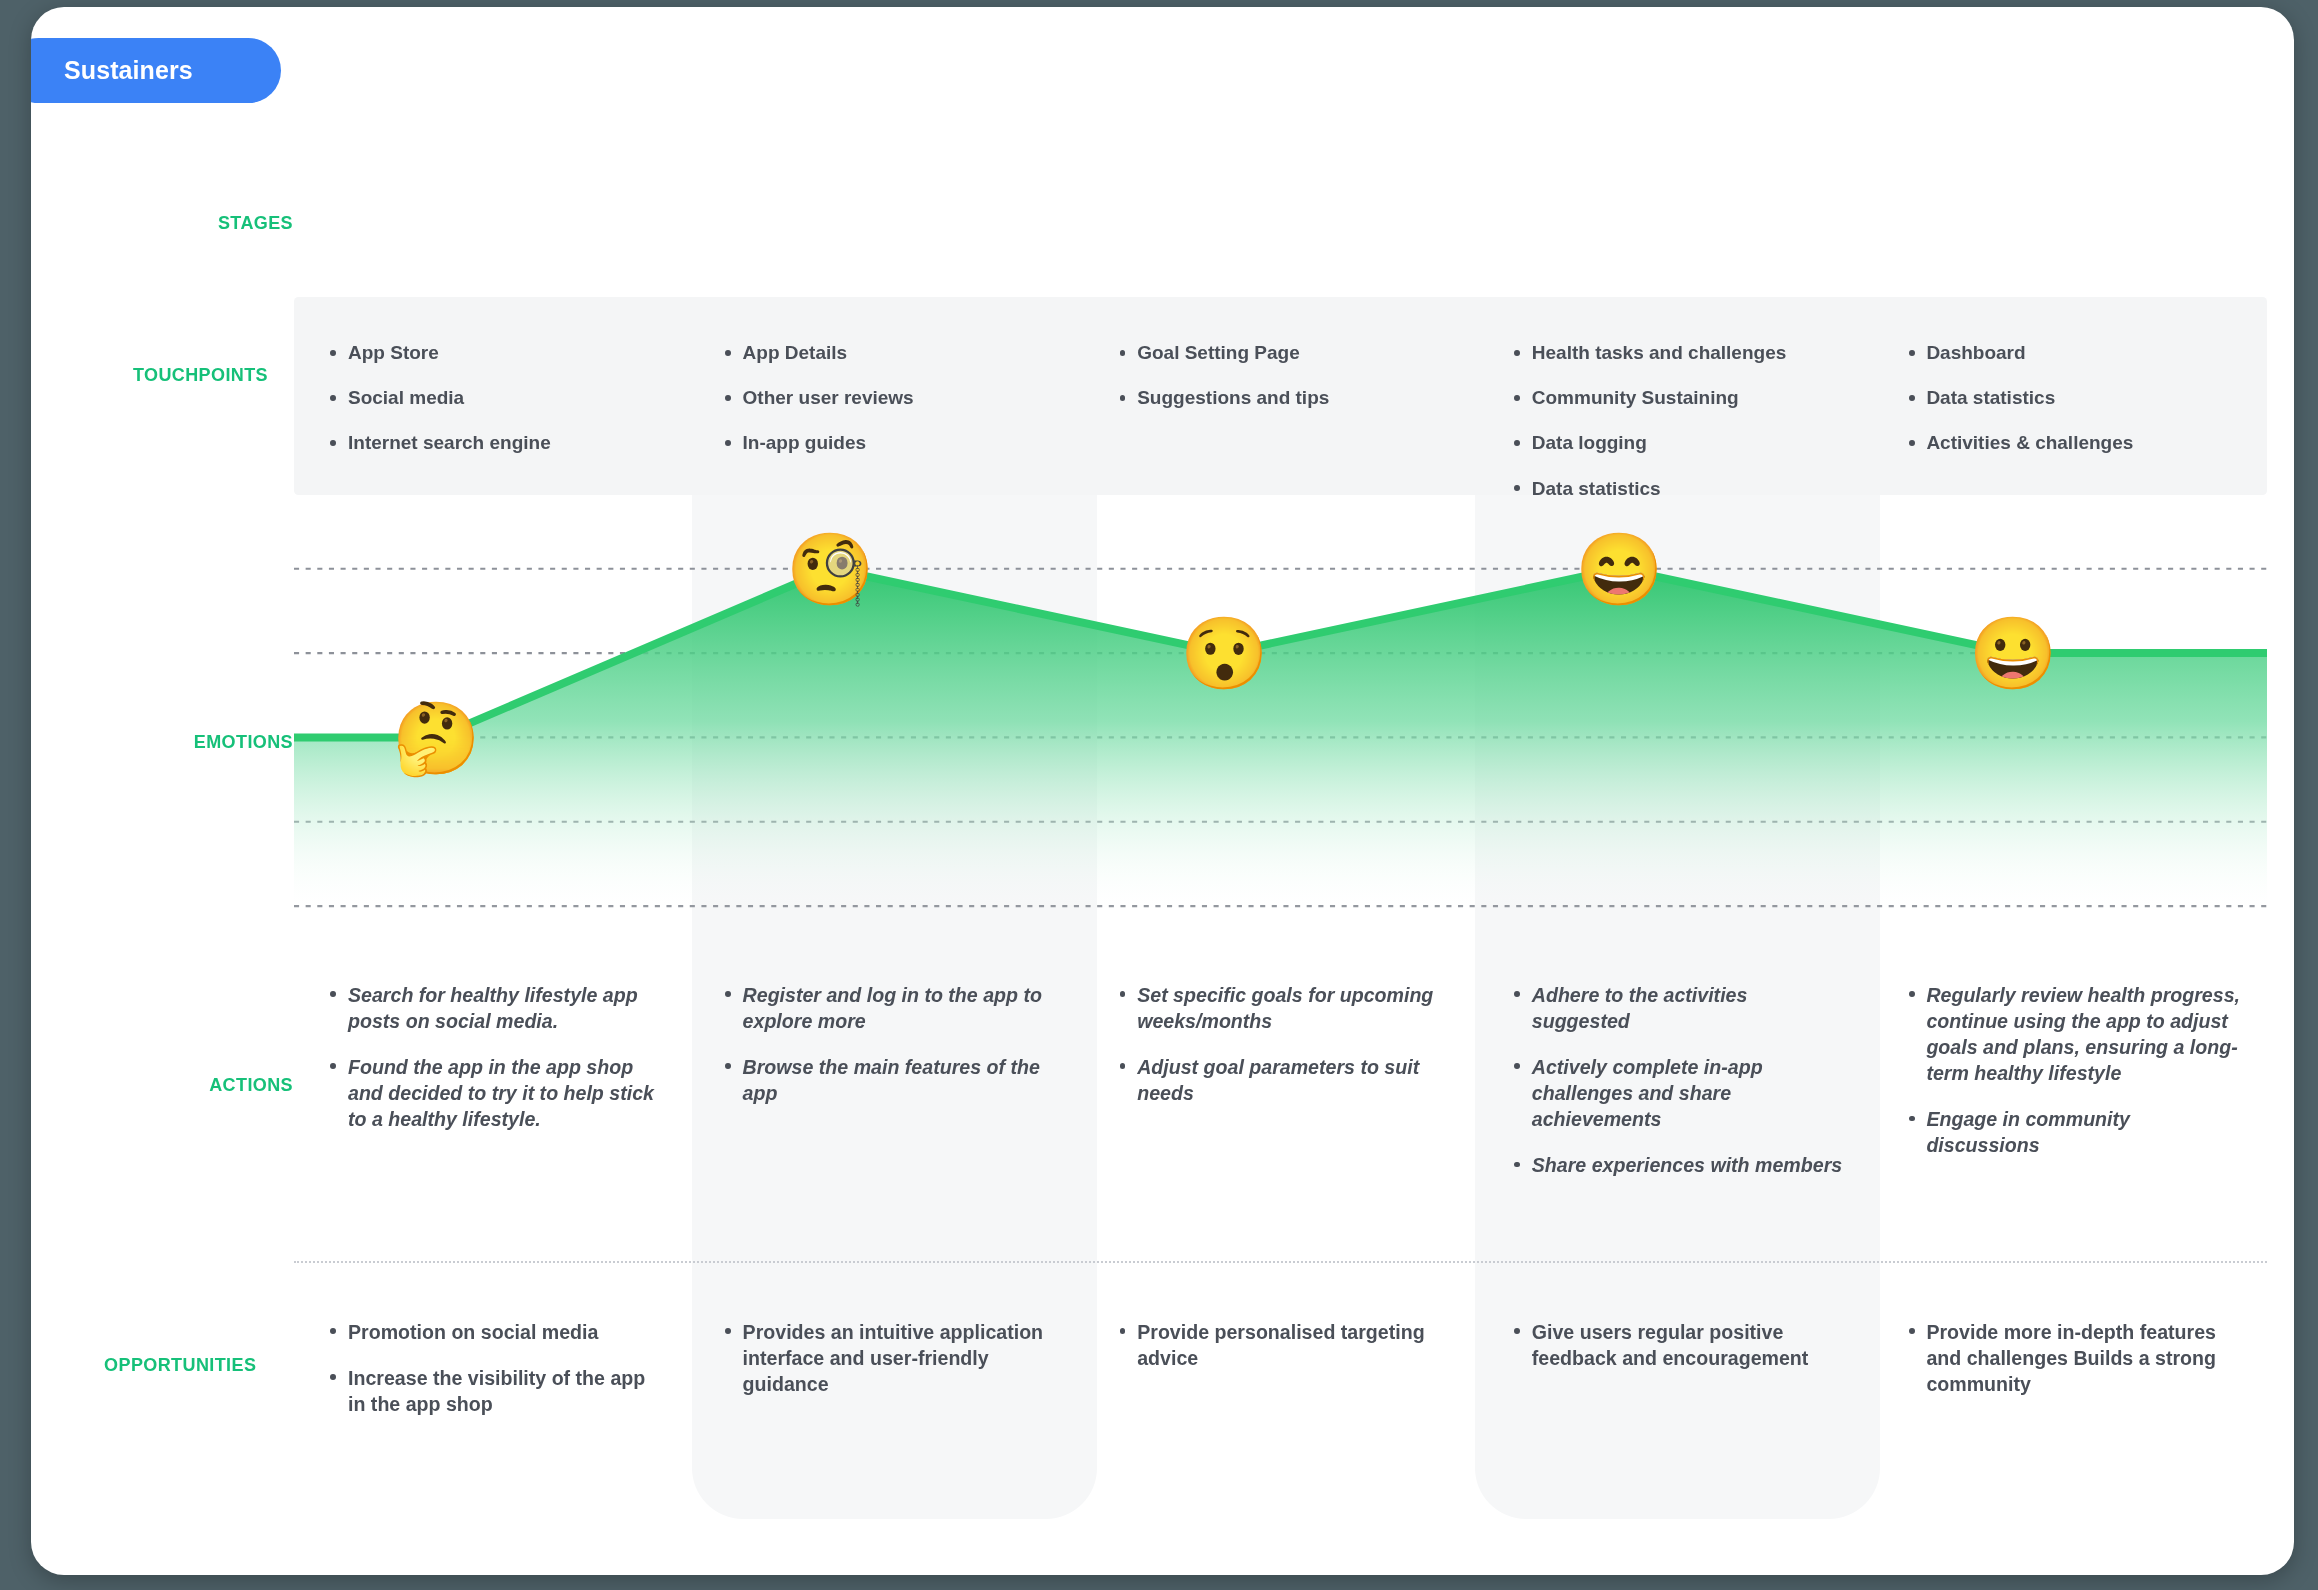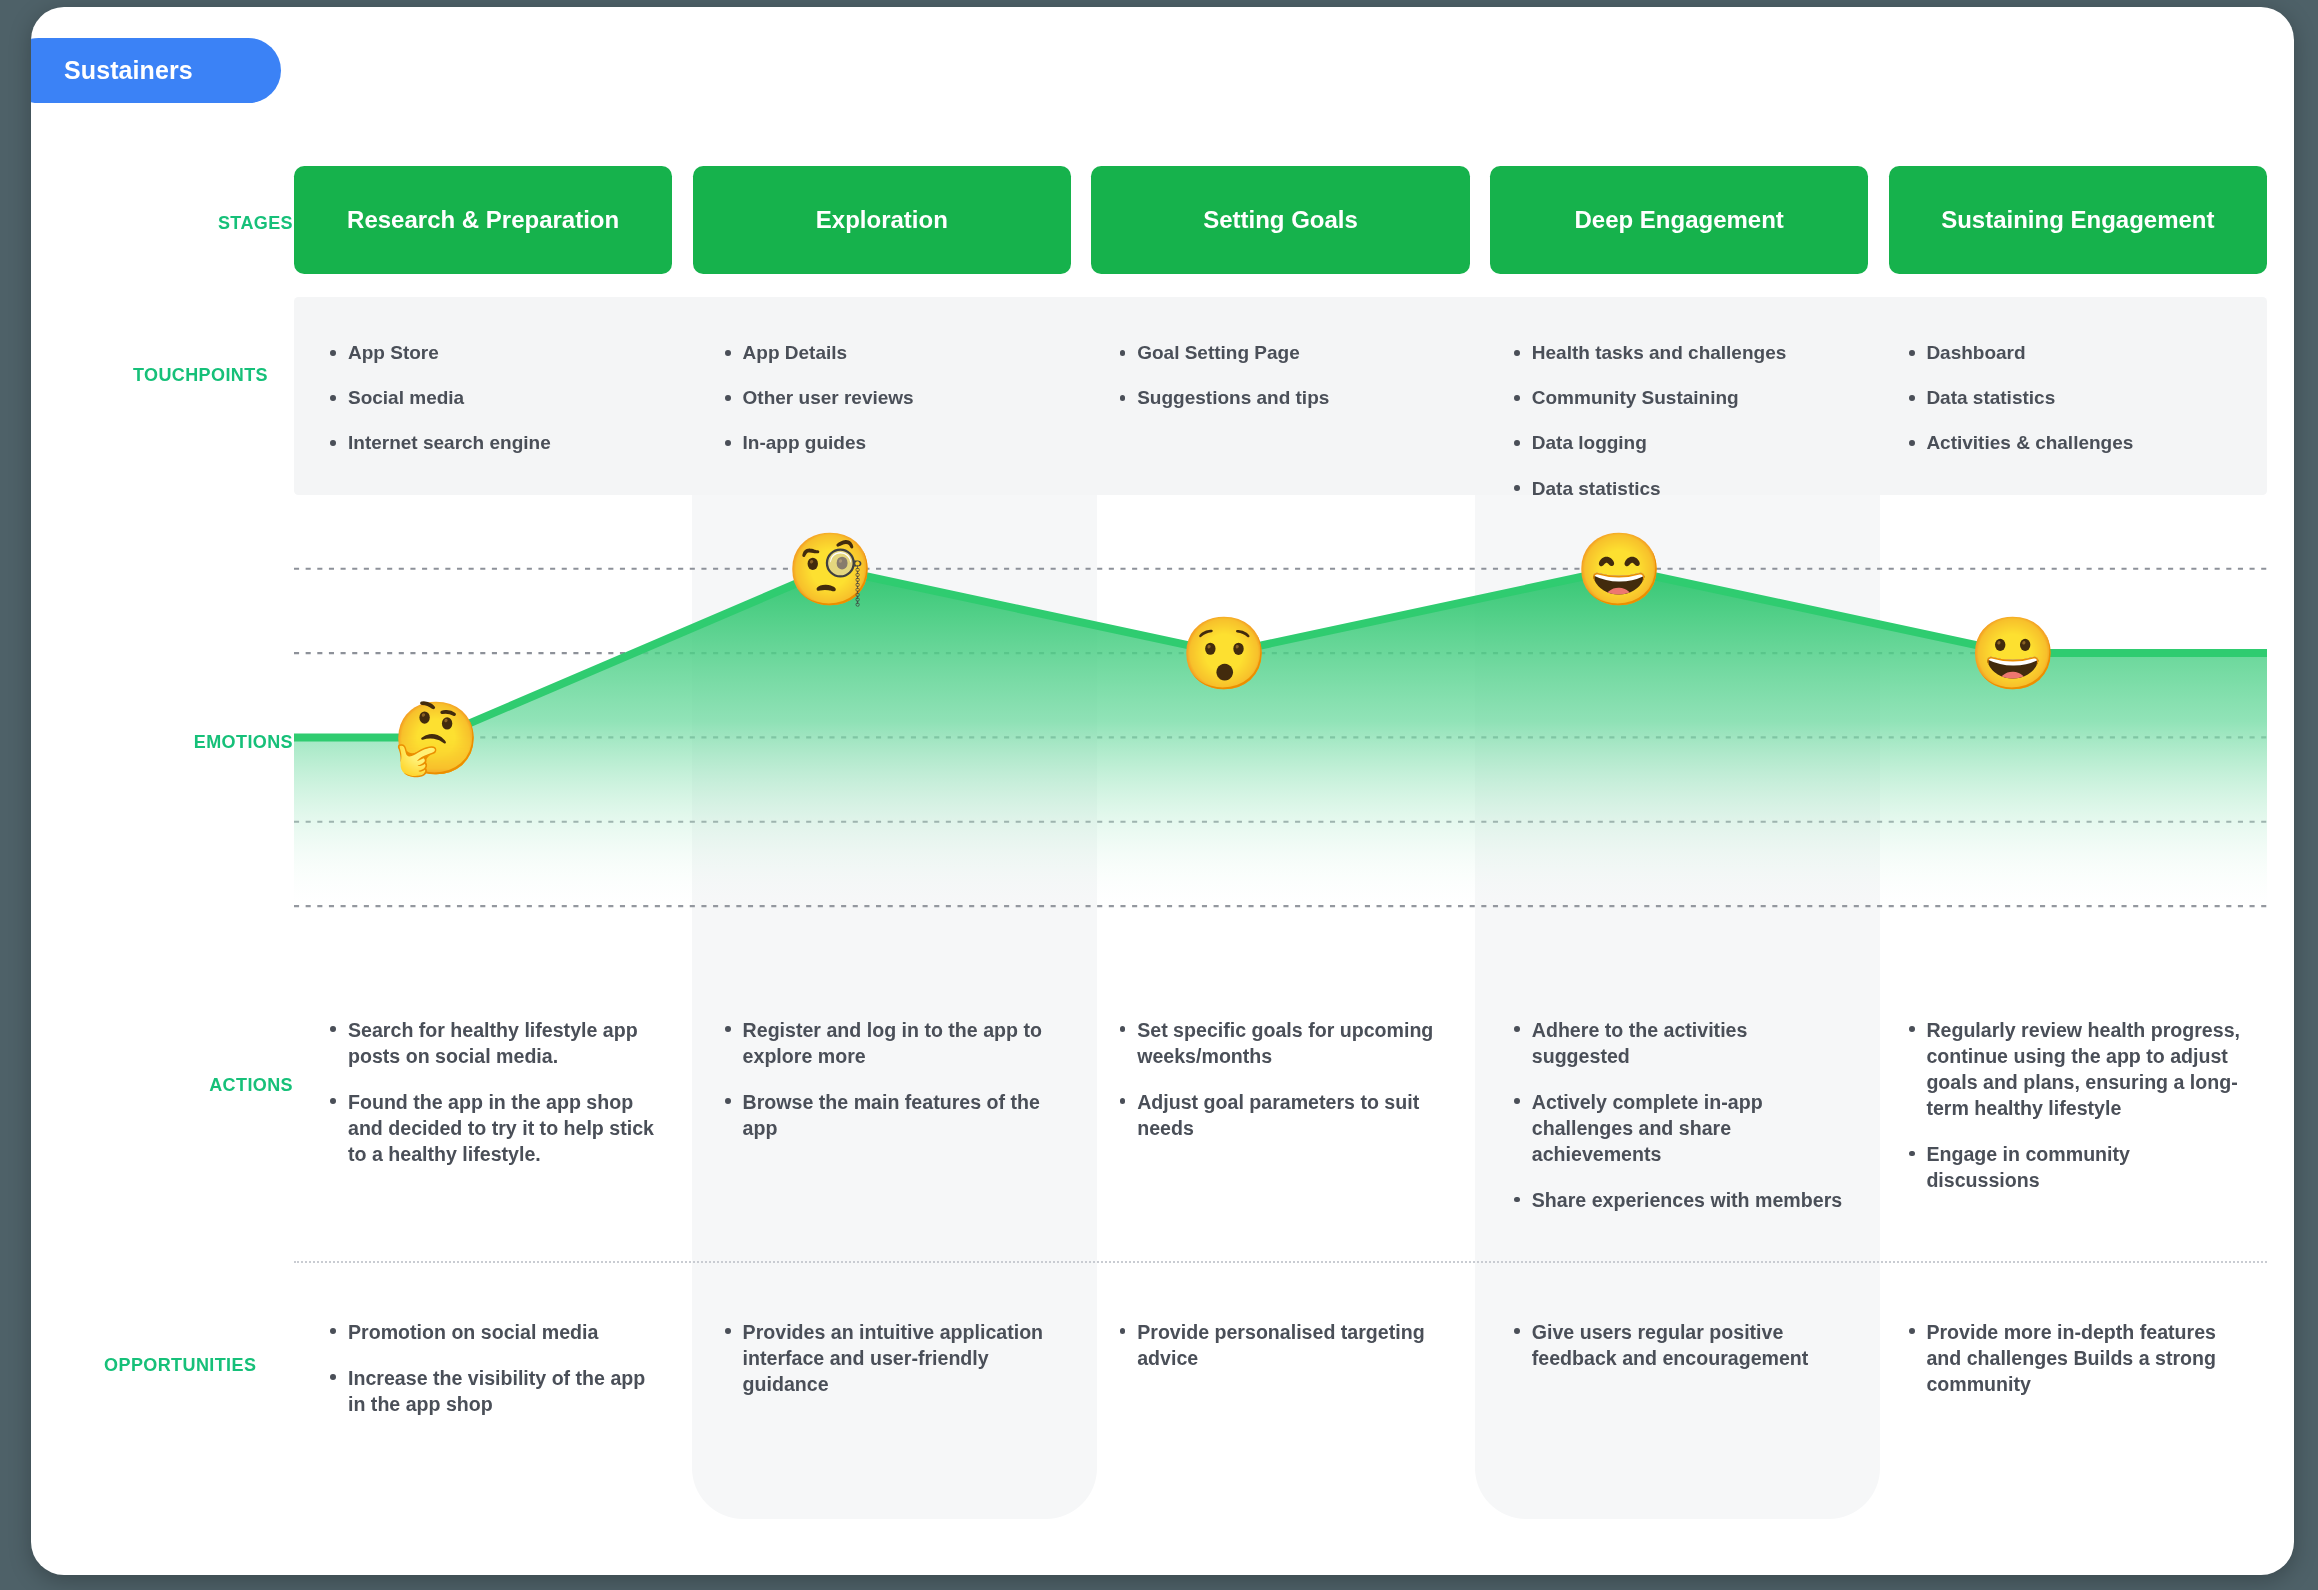--- a/index.html
+++ b/index.html
@@ -139,21 +139,21 @@
   }
 
   
   #actions-row, #opps-row {
     position: absolute;
     left: 263px;
     width: 1973px;
     display: flex;
     z-index: 10;
   }
-  #actions-row { top: 978px; height: 308px; }
+  #actions-row { top: 943px; height: 308px; font-style: italic; }
   #opps-row    { top: 1280px; height: 233px; }
   .ao-col { flex: 1 1 0; padding: 11.6px 22px 0 32px; }
   .ao-col ul.bullets li { font-size: 19.6px; margin-bottom: 7.3px; line-height: 1.33; }
 
   
   #ao-divider {
     position: absolute;
     left: 263px; top: 1254px;
     width: 1973px; height: 0;
     border-top: 2.2px dotted #c9ccd2;
@@ -171,37 +171,20 @@
   <div id="persona-pill">
     <span>Sustainers</span>
   </div>
 
   <div class="rowlabel" id="label-stages">STAGES</div>
   <div class="rowlabel" id="label-touchpoints">TOUCHPOINTS</div>
   <div class="rowlabel" id="label-emotions">EMOTIONS</div>
   <div class="rowlabel" id="label-actions">ACTIONS</div>
   <div class="rowlabel" id="label-opportunities">OPPORTUNITIES</div>
 
-  <div id="stages-row">
-    <div class="stage-card">
-        <span>Research &amp; Preparation</span>
-      </div>
-    <div class="stage-card">
-        <span>Exploration</span>
-      </div>
-    <div class="stage-card">
-        <span>Setting Goals</span>
-      </div>
-    <div class="stage-card">
-        <span>Deep Engagement</span>
-      </div>
-    <div class="stage-card">
-        <span>Sustaining Engagement</span>
-      </div>
-  </div>
 
   <div id="touchpoints-band"></div>
   <div id="touchpoints-row">
     <div class="tp-col">
         <ul class="bullets">
           <li>App Store</li>
           <li>Social media</li>
           <li>Internet search engine</li>
         </ul>
       </div>

